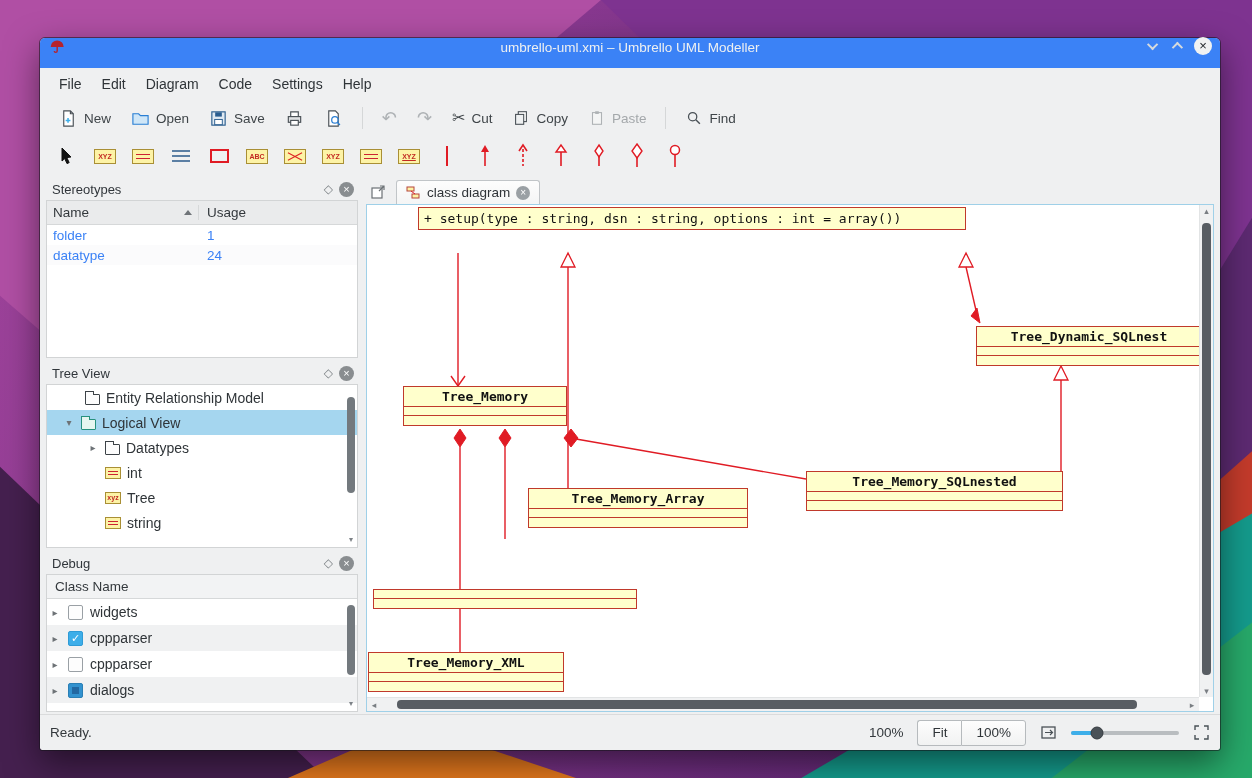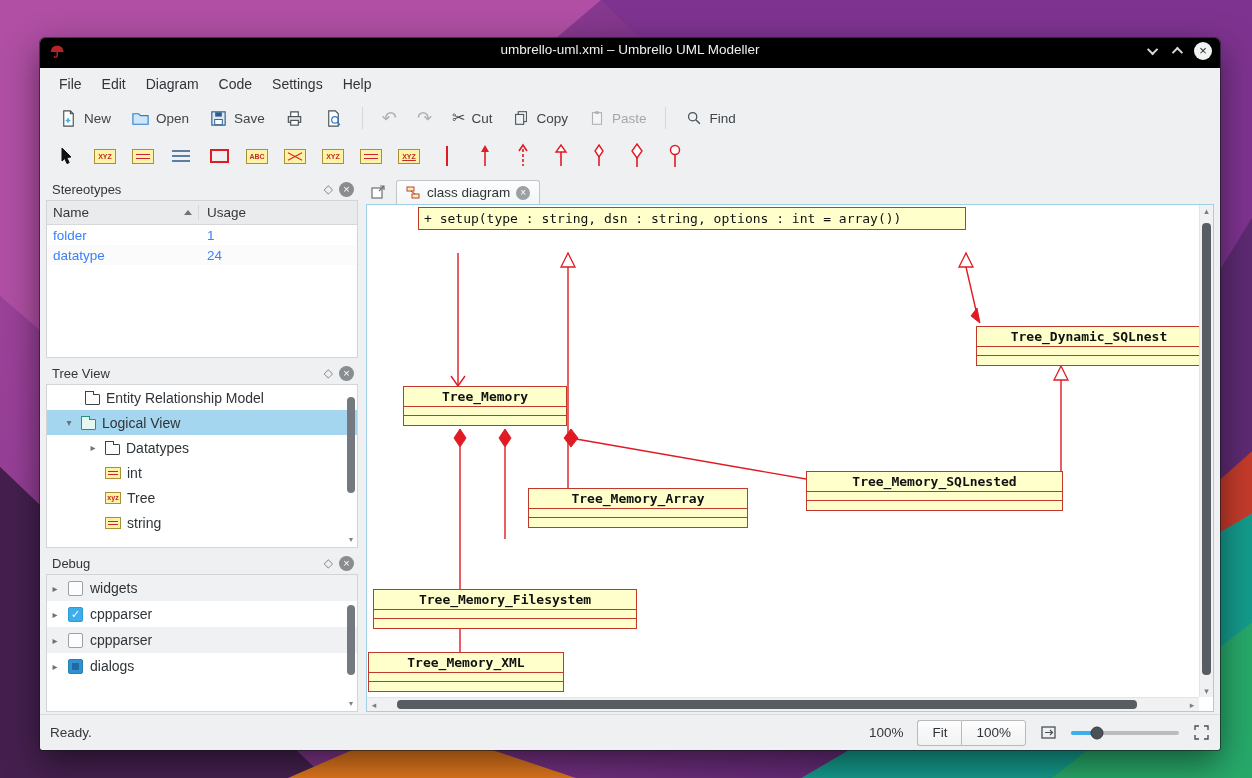--- a/index.html
+++ b/index.html
@@ -15,22 +15,22 @@
   .wp-red { clip-path:polygon(86% 78%,100% 58%,100% 82%); background:#c43b2b; }
   .wp-teal { clip-path:polygon(64% 100%,100% 66%,100% 100%); background:#149b8c; }
   .wp-green { clip-path:polygon(84% 100%,100% 80%,100% 100%); background:#27a96a; }
   .wp-orange { clip-path:polygon(23% 100%,33% 93%,46% 100%); background:#e2771d; }
 
   
   .window { position:absolute; left:40px; top:38px; width:1180px; height:712px;
             background:#eff0f1; border-radius:5px 5px 2px 2px; box-shadow:0 12px 34px rgba(0,0,0,.5);
             outline:1px solid rgba(20,20,25,.55); display:flex; flex-direction:column; }
 
-  .titlebar { height:30px; background:#000000; border-radius:5px 5px 0 0; display:flex; align-items:flex-start;
-              position:relative; padding:4px 8px; flex:none; }
+  .titlebar { height:30px; background:#3b82f6; border-radius:5px 5px 0 0; display:flex; align-items:flex-end;
+              position:relative; padding:13px 8px; flex:none; }
   .tb-title { position:absolute; left:0; right:0; text-align:center; color:#eef0f1; font-size:13.5px; }
   .app-icon { width:18px; height:18px; flex:none; z-index:1; }
   .tb-controls { margin-left:auto; display:flex; align-items:center; gap:14px; z-index:1; }
   .tb-btn { display:flex; align-items:center; justify-content:center; cursor:default; }
   .chev { width:8px; height:8px; border-left:2px solid #d7dadc; border-bottom:2px solid #d7dadc; display:inline-block; }
   .chev.down { transform:rotate(-45deg) translateY(-2px); }
   .chev.up { transform:rotate(135deg) translateY(-2px); }
   .close-circle { width:18px; height:18px; border-radius:50%; background:#f1f2f2; color:#23272a;
                   font-size:13px; line-height:17px; text-align:center; display:inline-block; }
 
@@ -421,20 +421,21 @@
 
         <div class="dock" style="flex:1">
           <div class="dock-head">
             <span class="dock-title">Debug</span>
             <span class="dock-head-icons">
               <span class="float-ico">◇</span>
               <span class="dock-close">×</span>
             </span>
           </div>
           <div class="dock-body">
+            <div class="dbg-header">Class Name</div>
             <div class="dbg-row">
               <span class="tv-exp">▸</span>
               <span class="checkbox"></span>
               <span>widgets</span>
             </div>
             <div class="dbg-row">
               <span class="tv-exp">▸</span>
               <span class="checkbox checked">✓</span>
               <span>cppparser</span>
             </div>
@@ -524,21 +525,20 @@
             </div>
 
             <div class="uml-class" style="left:439px; top:266px; width:257px">
               <div class="uml-title">Tree_Memory_SQLnested</div>
               <div class="uml-comp mid"></div>
               <div class="uml-comp"></div>
             </div>
 
 
             <div class="uml-class" style="left:6px; top:384px; width:264px">
-              <div class="uml-title">Tree_Memory_Filesystem</div>
               <div class="uml-comp mid"></div>
               <div class="uml-comp"></div>
             </div>
 
             <div class="uml-class" style="left:1px; top:447px; width:196px">
               <div class="uml-title">Tree_Memory_XML</div>
               <div class="uml-comp mid"></div>
               <div class="uml-comp"></div>
             </div>
           </div>

